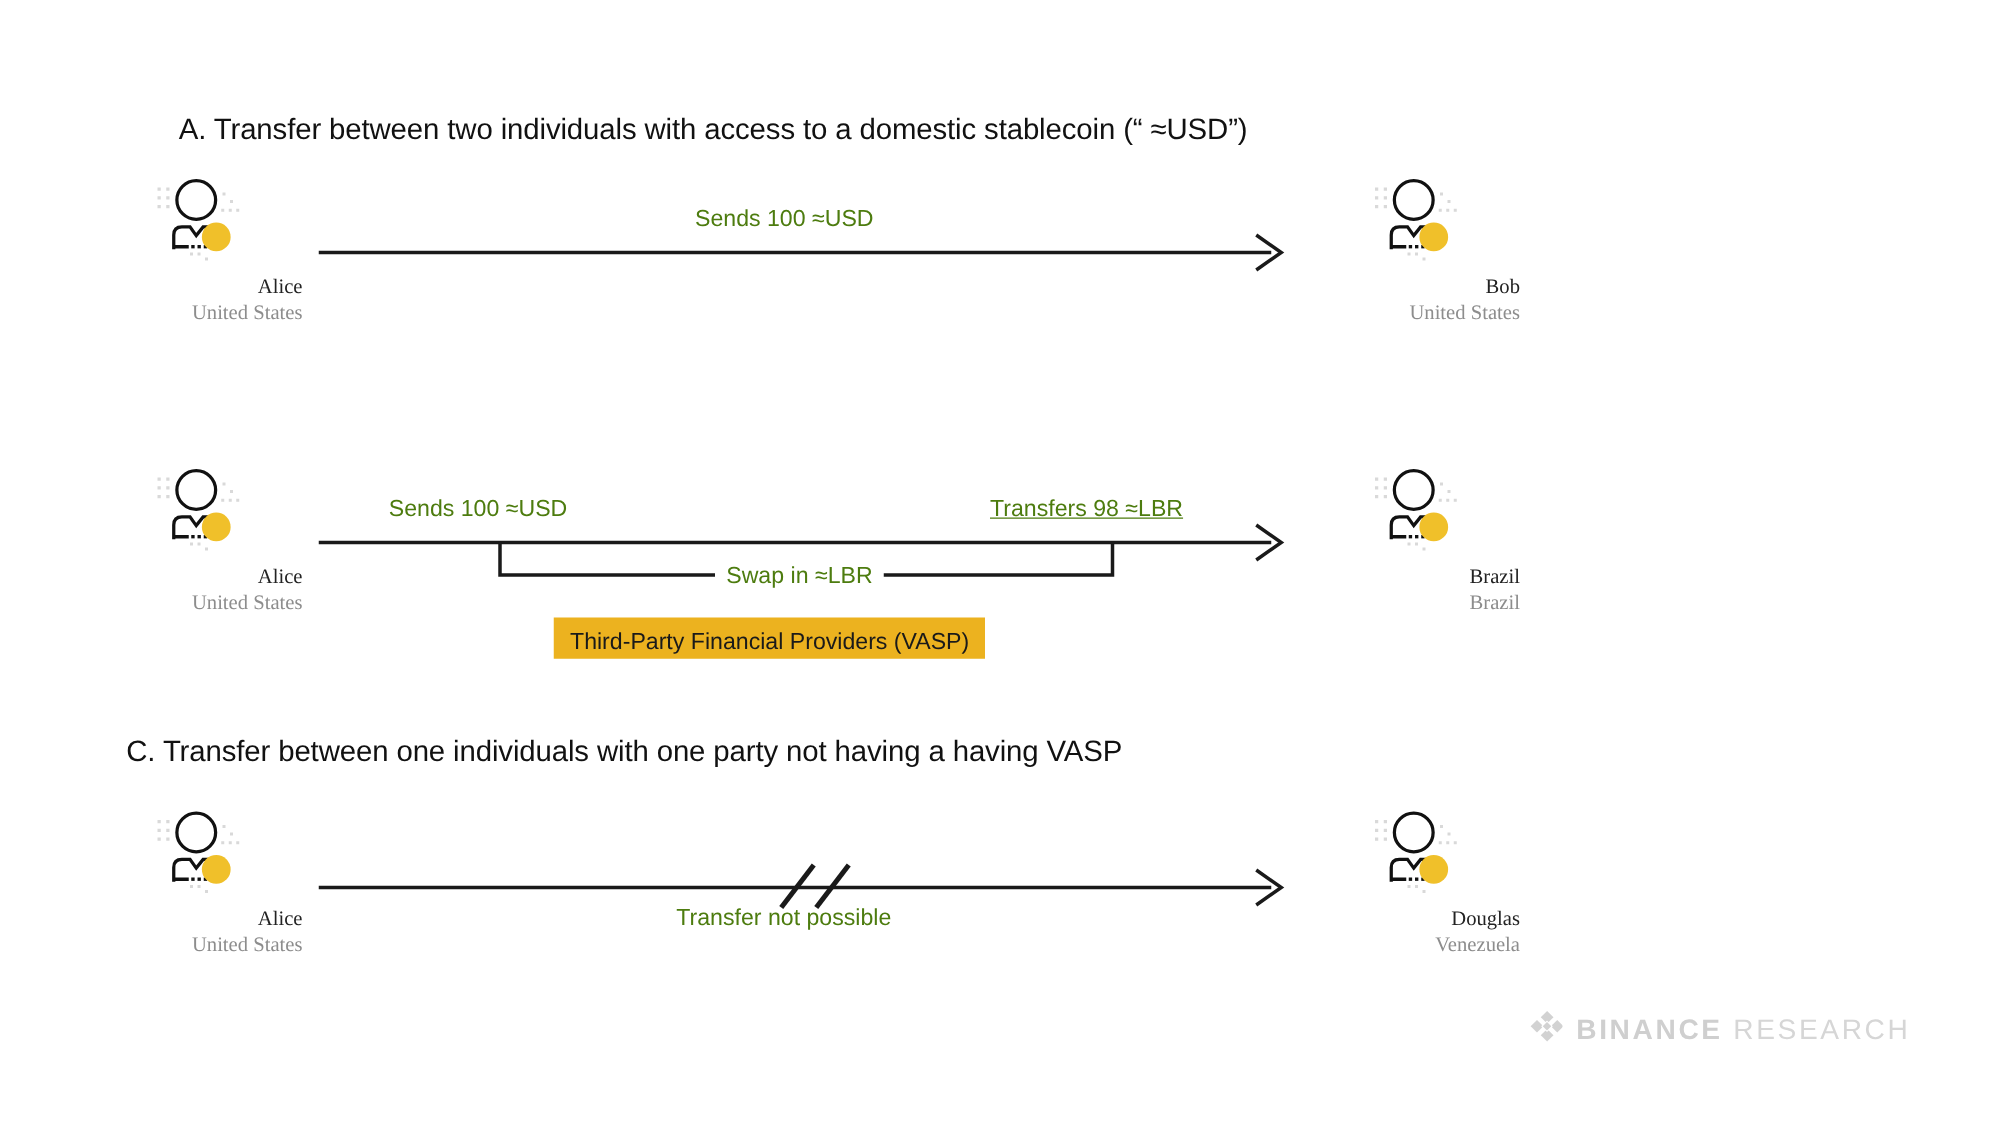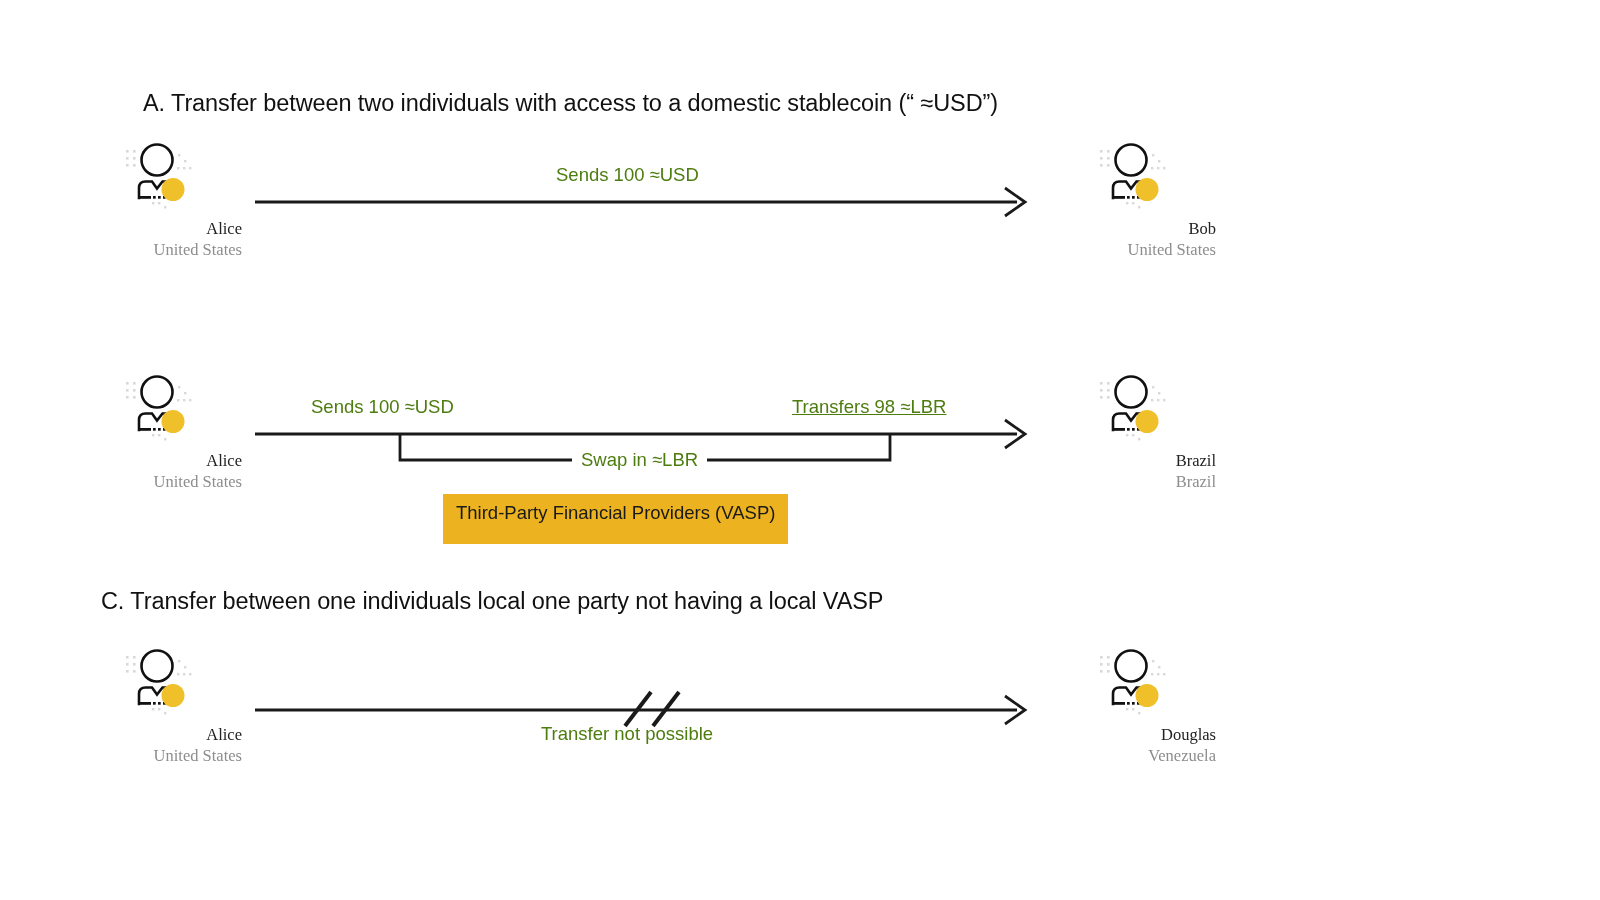--- a/index.html
+++ b/index.html
@@ -93,21 +93,21 @@
   #label-swap-b       { left: 572px; top: 449px; background: #ffffff; padding: 0 9px; }
   #label-notpossible  { left: 541px; top: 723px; }
 
   
   .badge {
     position: absolute;
     background: #ecb21f;
     color: #1a1a1a;
     font-size: 18.5px;
     line-height: 22px;
-    padding: 8px 13px 20px 13px;
+    padding: 8px 13px 3px 13px;
     white-space: nowrap;
   }
   #badge-vasp    { left: 443px; top: 494px; }
   #badge-no-vasp { left: 543px; top: 768px; }
 
   
   #footer-logo {
     position: absolute;
     left: 1224px;
     top: 808px;
@@ -290,21 +290,21 @@
       <path d="M145 52 L145 78 L635 78 L635 52" fill="none" stroke="#1a1a1a" stroke-width="2.8" stroke-linejoin="miter"></path>
     </svg>
   </div>
 
   <div class="flow-label" id="label-sends-b">Sends 100 ≈USD</div>
   <div class="flow-label" id="label-transfers-b">Transfers 98 ≈LBR</div>
   <div class="flow-label" id="label-swap-b">Swap in ≈LBR</div>
 
   <div class="badge" id="badge-vasp">Third-Party Financial Providers (VASP)</div>
 
-  <div class="section-heading" id="heading-c">C. Transfer between one individuals local one party not having a local VASP</div>
+  <div class="section-heading" id="heading-c">C. Transfer between one individuals with one party not having a having VASP</div>
 
   <div class="person" id="person-alice-c">
     <div class="person-icon-wrap">
       <svg width="90" height="80" viewBox="0 0 90 80" aria-hidden="true">
         <g fill="#d9d9d9">
           <rect x="14" y="14" width="2.6" height="2.6"></rect>
             <rect x="21" y="14" width="2.6" height="2.6"></rect>
           <rect x="14" y="21" width="2.6" height="2.6"></rect>
             <rect x="21" y="21" width="2.6" height="2.6"></rect>
           <rect x="14" y="28" width="2.6" height="2.6"></rect>
@@ -376,14 +376,31 @@
       <g>
         <line x1="370" y1="66" x2="396" y2="32" stroke="#1a1a1a" stroke-width="4"></line>
         <line x1="398" y1="66" x2="424" y2="32" stroke="#1a1a1a" stroke-width="4"></line>
       </g>
     </svg>
   </div>
 
   <div class="flow-label" id="label-notpossible">Transfer not possible</div>
 
 
+  <div id="footer-logo">
+    <span class="logo-mark">
+      <svg width="26" height="26" viewBox="0 0 26 26" aria-hidden="true">
+        <g fill="#d2d2d2">
+          <rect x="10.1" y="2.2" width="7.2" height="7.2" transform="rotate(45 13.7 5.8)"></rect>
+          <rect x="10.1" y="16.6" width="7.2" height="7.2" transform="rotate(45 13.7 20.2)"></rect>
+          <rect x="2.0" y="9.4" width="7.2" height="7.2" transform="rotate(45 5.6 13)"></rect>
+          <rect x="18.2" y="9.4" width="7.2" height="7.2" transform="rotate(45 21.8 13)"></rect>
+          <rect x="10.3" y="9.7" width="6.6" height="6.6" transform="rotate(45 13.6 13)" fill="#ffffff"></rect>
+          <rect x="11.2" y="10.6" width="4.8" height="4.8" transform="rotate(45 13.6 13)" fill="#d2d2d2"></rect>
+        </g>
+      </svg>
+    </span>
+    <span class="logo-text">
+      <span class="brand">BINANCE</span><span>&nbsp;</span><span class="sub">RESEARCH</span>
+    </span>
+  </div>
 
 </div>
 
 </body></html>

